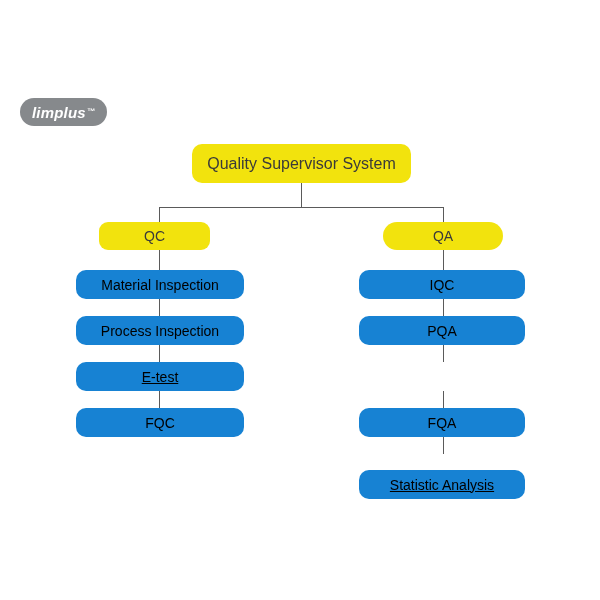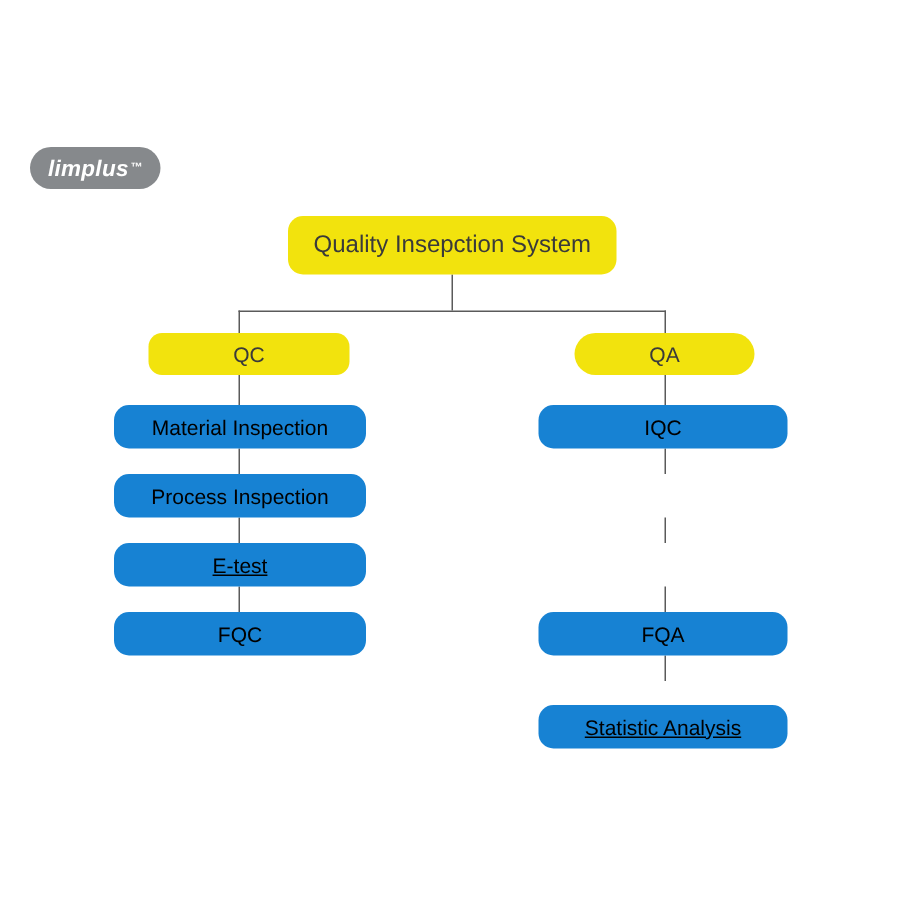--- a/index.html
+++ b/index.html
@@ -34,21 +34,21 @@
     border-radius: 10px;
     font-size: 14px;
     line-height: 1;
   }
   .yellow { background: #F2E30D; color: #3A3A3A; }
   .blue   { background: #1782D3; color: #000000; }
   .root-node {
     left: 192px; top: 144px; width: 219px; height: 39px;
     font-size: 16px;
   }
-  .qc-node { left: 99px;  top: 222px; width: 134px; height: 28px; border-radius: 9px; }
+  .qc-node { left: 99px;  top: 222px; width: 111px; height: 28px; border-radius: 9px; }
   .qa-node { left: 383px; top: 222px; width: 120px; height: 28px; border-radius: 14px; }
   .lcol { left: 76px;  width: 168px; height: 29px; }
   .rcol { left: 359px; width: 166px; height: 29px; }
   .r0 { top: 270px; } .r1 { top: 316px; } .r2 { top: 362px; text-decoration: underline; } .r3 { top: 408px; } .r4 { top: 470px; text-decoration: underline; }
   .line { position: absolute; background: #5A5A5A; }
   .v { width: 1px; }
   .h { height: 1px; }
 </style>
 </head>
 <body>
@@ -69,27 +69,28 @@
   <div class="line v" style="left:159px; top:299px; height:17px;"></div>
   <div class="line v" style="left:159px; top:345px; height:17px;"></div>
   <div class="line v" style="left:159px; top:391px; height:17px;"></div>
 
   <div class="line v" style="left:443px; top:250px; height:20px;"></div>
   <div class="line v" style="left:443px; top:299px; height:17px;"></div>
   <div class="line v" style="left:443px; top:345px; height:17px;"></div>
   <div class="line v" style="left:443px; top:391px; height:17px;"></div>
   <div class="line v" style="left:443px; top:437px; height:17px;"></div>
 
-  <div class="node yellow root-node">Quality Insepction System</div>
+  <div class="node yellow root-node">Quality Supervisor System</div>
 
   <div class="node yellow qc-node">QC</div>
   <div class="node yellow qa-node">QA</div>
 
   <div class="node blue lcol r0">Material Inspection</div>
   <div class="node blue lcol r1">Process Inspection</div>
   <div class="node blue lcol r2">E-test</div>
   <div class="node blue lcol r3">FQC</div>
 
   <div class="node blue rcol r0">IQC</div>
+  <div class="node blue rcol r1">PQA</div>
   <div class="node blue rcol r3">FQA</div>
   <div class="node blue rcol r4">Statistic Analysis</div>
 
 </div>
 
 </body></html>

